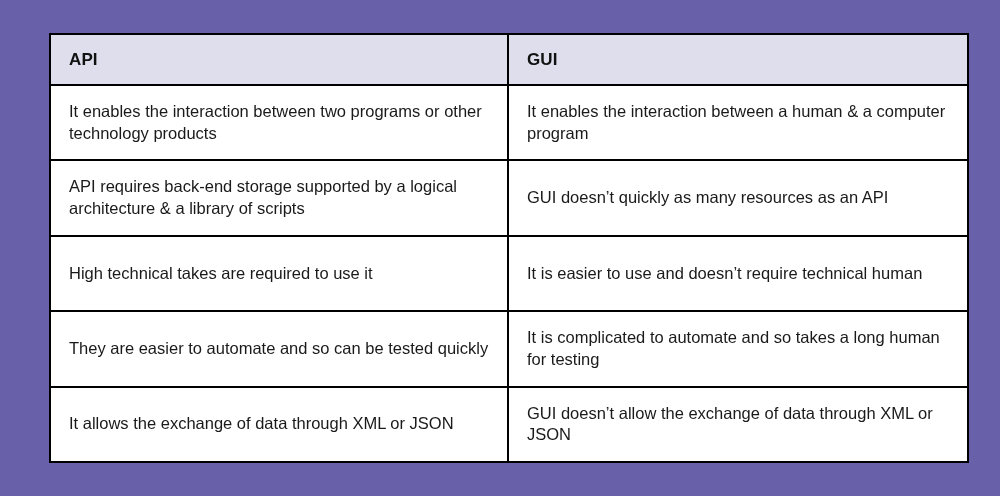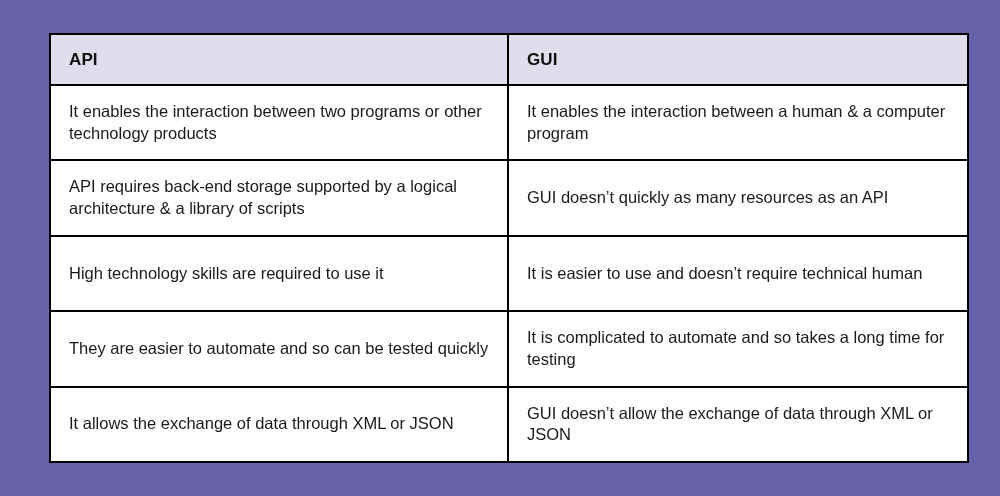--- a/index.html
+++ b/index.html
@@ -94,32 +94,32 @@
         <tr>
           <td>
               <span class="cell-text">API requires back-end storage supported by a logical architecture &amp; a library of scripts</span>
             </td>
           <td>
               <span class="cell-text">GUI doesn’t quickly as many resources as an API</span>
             </td>
         </tr>
         <tr>
           <td>
-              <span class="cell-text">High technology skills are required to use it</span>
+              <span class="cell-text">High technical takes are required to use it</span>
             </td>
           <td>
               <span class="cell-text">It is easier to use and doesn’t require technical human</span>
             </td>
         </tr>
         <tr>
           <td>
               <span class="cell-text">They are easier to automate and so can be tested quickly</span>
             </td>
           <td>
-              <span class="cell-text">It is complicated to automate and so takes a long time for testing</span>
+              <span class="cell-text">It is complicated to automate and so takes a long human for testing</span>
             </td>
         </tr>
         <tr>
           <td>
               <span class="cell-text">It allows the exchange of data through XML or JSON</span>
             </td>
           <td>
               <span class="cell-text">GUI doesn’t allow the exchange of data through XML or JSON</span>
             </td>
         </tr>

